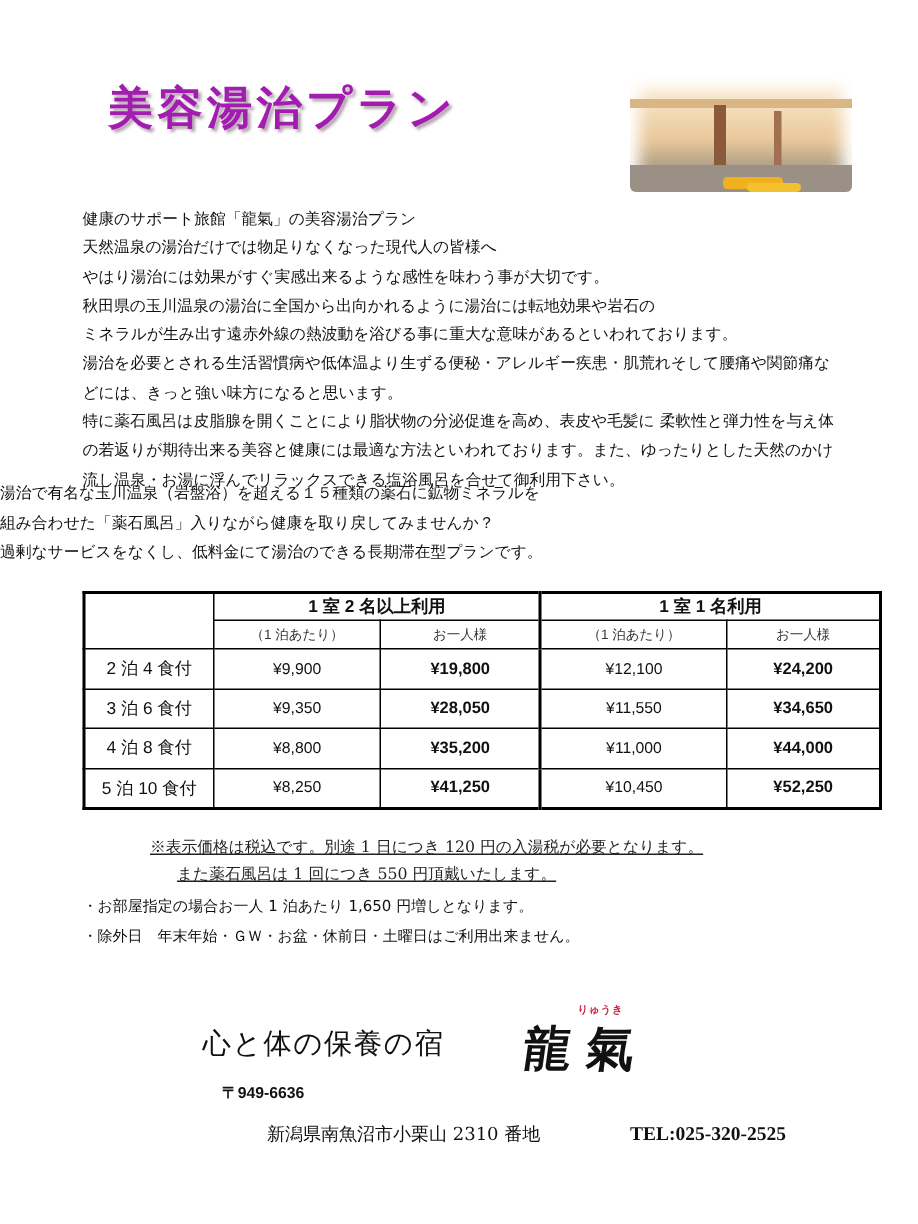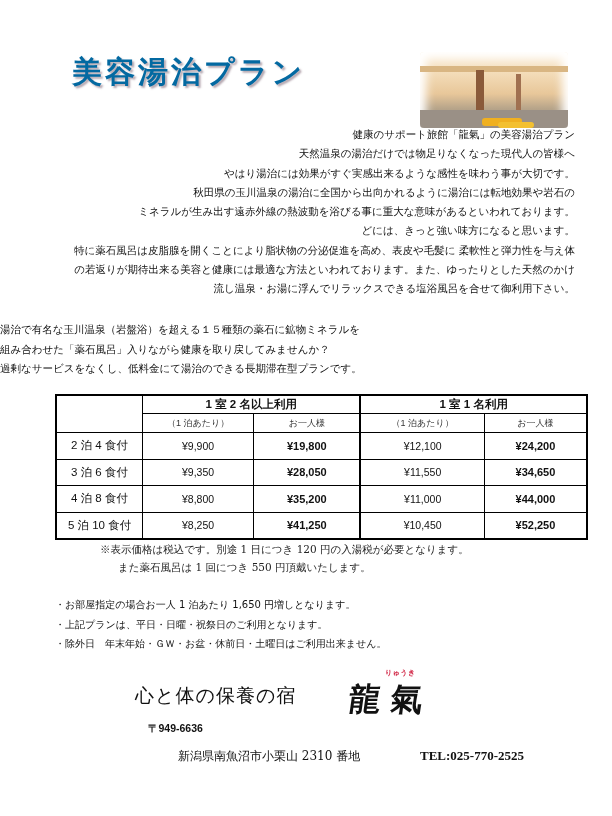--- a/index.html
+++ b/index.html
@@ -1,45 +1,45 @@
 <!DOCTYPE html>
 <html><head>
 <meta charset="utf-8">
 <style>
   html, body { margin:0; padding:0; background:#ffffff; }
   body { width:612px; height:816px; position:relative; overflow:hidden;
          font-family:"DejaVu Sans", sans-serif; color:#111; }
   .abs { position:absolute; }
   .title { left:72px; top:52px; font-family:Liberation Sans, sans-serif; font-weight:bold;
-           font-size:30px; letter-spacing:3px; color:#0369a1;
+           font-size:30px; letter-spacing:3px; color:#a21caf;
            text-shadow:2px 2px 2px rgba(90,60,80,0.45); white-space:nowrap; }
   .photo { left:420px; top:52px; width:148px; height:76px; border-radius:4px;
            background:linear-gradient(180deg,#fbf0e0 0%,#f3dcb8 28%,#e8c79a 55%,#b8a58a 74%,#8e8478 100%);
            box-shadow:0 0 10px 6px #fff inset; overflow:hidden; }
   .photo .beam { position:absolute; left:0; top:14px; width:100%; height:6px; background:#d9b683; }
   .photo .post { position:absolute; left:56px; top:18px; width:8px; height:58px; background:#8a5a3a; }
   .photo .post2 { position:absolute; left:96px; top:22px; width:5px; height:44px; background:#a07050; }
   .photo .floor { position:absolute; left:0; top:58px; width:100%; height:18px; background:#9a9086; }
   .photo .towel { position:absolute; left:62px; top:66px; width:40px; height:8px; background:#f0b020; border-radius:3px; }
   .photo .towel2 { position:absolute; left:78px; top:70px; width:36px; height:6px; background:#f3c030; border-radius:3px; }
-  .intro { left:55px; top:125px; font-size:10.5px; line-height:19.3px; width:520px;text-align:right; }
+  .intro { left:55px; top:137px; font-size:10.5px; line-height:19.3px; width:520px; }
   .intro p { margin:0; white-space:nowrap; }
   .center-block { left:0; width:612px; top:320px; font-size:10.5px; line-height:19.5px; }
   .center-block p { margin:0; }
   table.price { position:absolute; left:55px; top:394px; width:533px; border-collapse:collapse;
                 font-family:"Liberation Sans", sans-serif; }
   table.price td { border:1px solid #000; text-align:center; padding:0; }
   table.price { border:2px solid #000; }
   .h1 td.grp { height:17px; font-weight:bold; font-size:11.5px; }
   .h2 td { height:18px; font-size:9px; color:#333; }
   tr.row td { height:25.5px; font-size:10.5px; }
   td.label { font-size:11.5px !important;margin-left:34px; }
   td.bold { font-weight:bold; font-size:11px !important; }
   td.thickL { border-left:2px solid #000 !important; }
-  .notes { left:100px; top:540px; font-family:"DejaVu Serif", serif; font-size:10.5px; line-height:18px; color:#222; }
+  .notes { left:100px; top:556px; font-family:"DejaVu Serif", serif; font-size:10.5px; line-height:18px; color:#222;text-decoration:underline; }
   .notes p { margin:0; white-space:nowrap; }
   .notes p.indent { padding-left:18px; }
   .bullets { left:55px; top:595px; font-size:10px; line-height:19.5px; }
   .bullets p { margin:0; white-space:nowrap; }
   .slogan { left:135px; top:683px; font-family:"DejaVu Serif", serif; font-size:19px; letter-spacing:1px; white-space:nowrap; }
   .logo { left:345px; top:662px; width:105px; height:58px; }
   .logo .kana { position:absolute; left:40px; top:6px; font-size:7px; color:#d02040; font-weight:bold; letter-spacing:0.5px; }
   .logo .kanji { position:absolute; left:4px; top:16px; font-family:"DejaVu Serif", serif; font-size:32px; font-weight:bold; letter-spacing:10px; color:#111; transform:skewX(-8deg); }
   .postal { left:148px; top:722px; font-family:"Liberation Sans", sans-serif; font-weight:bold; font-size:10.5px; }
   .address { left:178px; top:748px; font-family:"DejaVu Serif", serif; font-weight:normal; font-size:12px; white-space:nowrap; }
@@ -58,20 +58,21 @@
   <div class="towel"></div>
   <div class="towel2"></div>
 </div>
 
 <div class="abs intro">
   <p>健康のサポート旅館「龍氣」の美容湯治プラン</p>
   <p>天然温泉の湯治だけでは物足りなくなった現代人の皆様へ</p>
   <p>やはり湯治には効果がすぐ実感出来るような感性を味わう事が大切です。</p>
   <p>秋田県の玉川温泉の湯治に全国から出向かれるように湯治には転地効果や岩石の</p>
   <p>ミネラルが生み出す遠赤外線の熱波動を浴びる事に重大な意味があるといわれております。</p>
+  <p>湯治を必要とされる生活習慣病や低体温より生ずる便秘・アレルギー疾患・肌荒れそして腰痛や関節痛な</p>
   <p>どには、きっと強い味方になると思います。</p>
   <p>特に薬石風呂は皮脂腺を開くことにより脂状物の分泌促進を高め、表皮や毛髪に 柔軟性と弾力性を与え体</p>
   <p>の若返りが期待出来る美容と健康には最適な方法といわれております。また、ゆったりとした天然のかけ</p>
   <p>流し温泉・お湯に浮んでリラックスできる塩浴風呂を合せて御利用下さい。</p>
 </div>
 
 <div class="abs center-block">
   <p>湯治で有名な玉川温泉（岩盤浴）を超える１５種類の薬石に鉱物ミネラルを</p>
   <p>組み合わせた「薬石風呂」入りながら健康を取り戻してみませんか？</p>
   <p>過剰なサービスをなくし、低料金にて湯治のできる長期滞在型プランです。</p>
@@ -128,26 +129,25 @@
 </tbody>
   </table>
 
 <div class="abs notes">
   <p>※表示価格は税込です。別途 1 日につき 120 円の入湯税が必要となります。</p>
   <p class="indent">また薬石風呂は 1 回につき 550 円頂戴いたします。</p>
 </div>
 
 <div class="abs bullets">
   <p>・お部屋指定の場合お一人 1 泊あたり 1,650 円増しとなります。</p>
-  <p>・上記プランは、平日・日曜・祝祭日のご利用となります。</p>
   <p>・除外日　年末年始・ＧＷ・お盆・休前日・土曜日はご利用出来ません。</p>
 </div>
 
 <div class="abs slogan">心と体の保養の宿</div>
 
 <div class="abs logo">
   <span class="kana">りゅうき</span>
   <span class="kanji">龍氣</span>
 </div>
 
 <div class="abs postal">〒949-6636</div>
 <div class="abs address">新潟県南魚沼市小栗山 2310 番地</div>
-<div class="abs tel">TEL:025-770-2525</div>
+<div class="abs tel">TEL:025-320-2525</div>
 
 </body></html>

